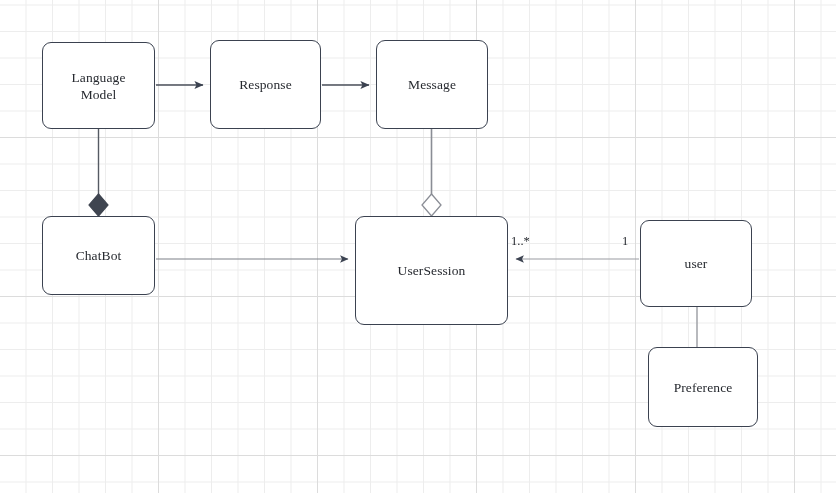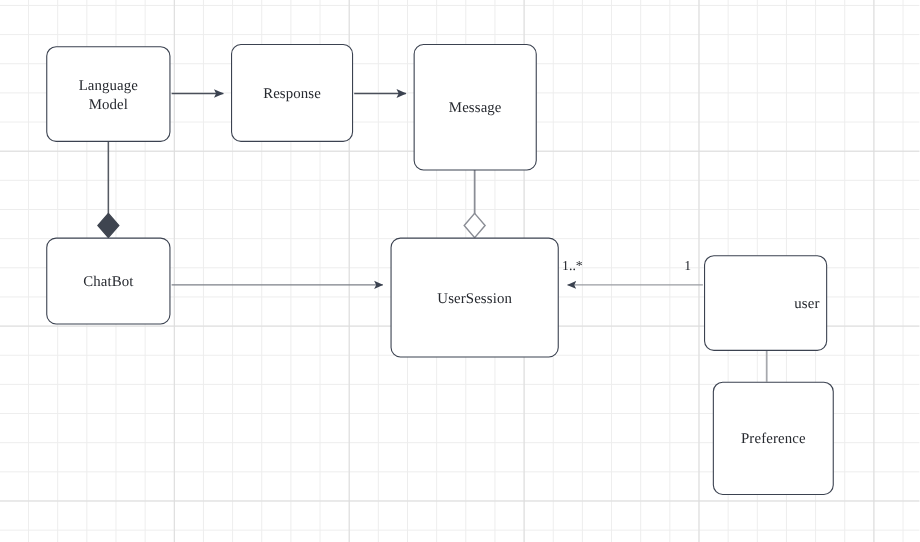--- a/index.html
+++ b/index.html
@@ -116,37 +116,37 @@
 
   <div class="node" style="left:42px; top:42px; width:113px; height:87px;">
     <span>Language
 Model</span>
   </div>
 
   <div class="node" style="left:210px; top:40px; width:111px; height:89px;">
     <span>Response</span>
   </div>
 
-  <div class="node" style="left:376px; top:40px; width:112px; height:115px;">
+  <div class="node" style="left:376px; top:40px; width:112px; height:89px;">
     <span>Message</span>
   </div>
 
   <div class="node" style="left:42px; top:216px; width:113px; height:79px;">
     <span>ChatBot</span>
   </div>
 
   <div class="node" style="left:355px; top:216px; width:153px; height:109px;">
     <span>UserSession</span>
   </div>
 
-  <div class="node" style="left:640px; top:232px; width:112px; height:87px;justify-content:flex-end;">
+  <div class="node" style="left:640px; top:220px; width:112px; height:87px;">
     <span>user</span>
   </div>
 
-  <div class="node" style="left:648px; top:347px; width:110px; height:103px;">
+  <div class="node" style="left:648px; top:347px; width:110px; height:80px;">
     <span>Preference</span>
   </div>
 
   <div class="edge-label" style="left:511px; top:234px;">1..*</div>
 
   <div class="edge-label" style="left:622px; top:234px;">1</div>
 
 </div>
 
 </body></html>

